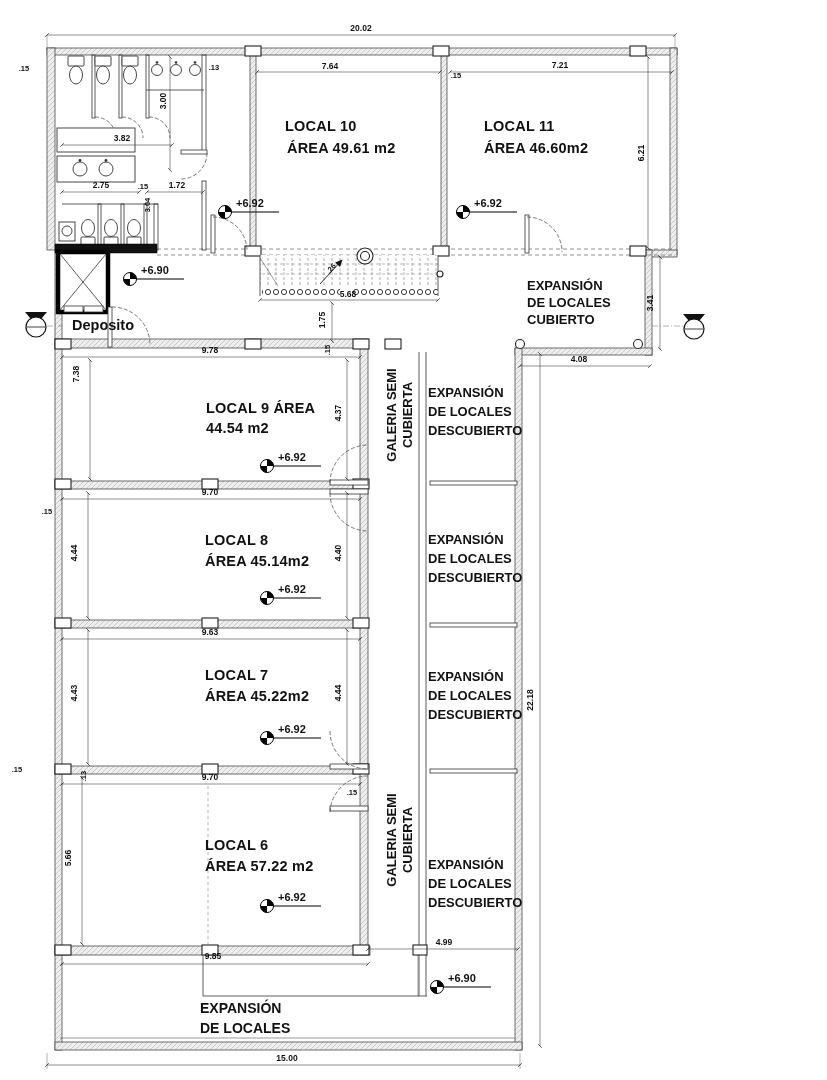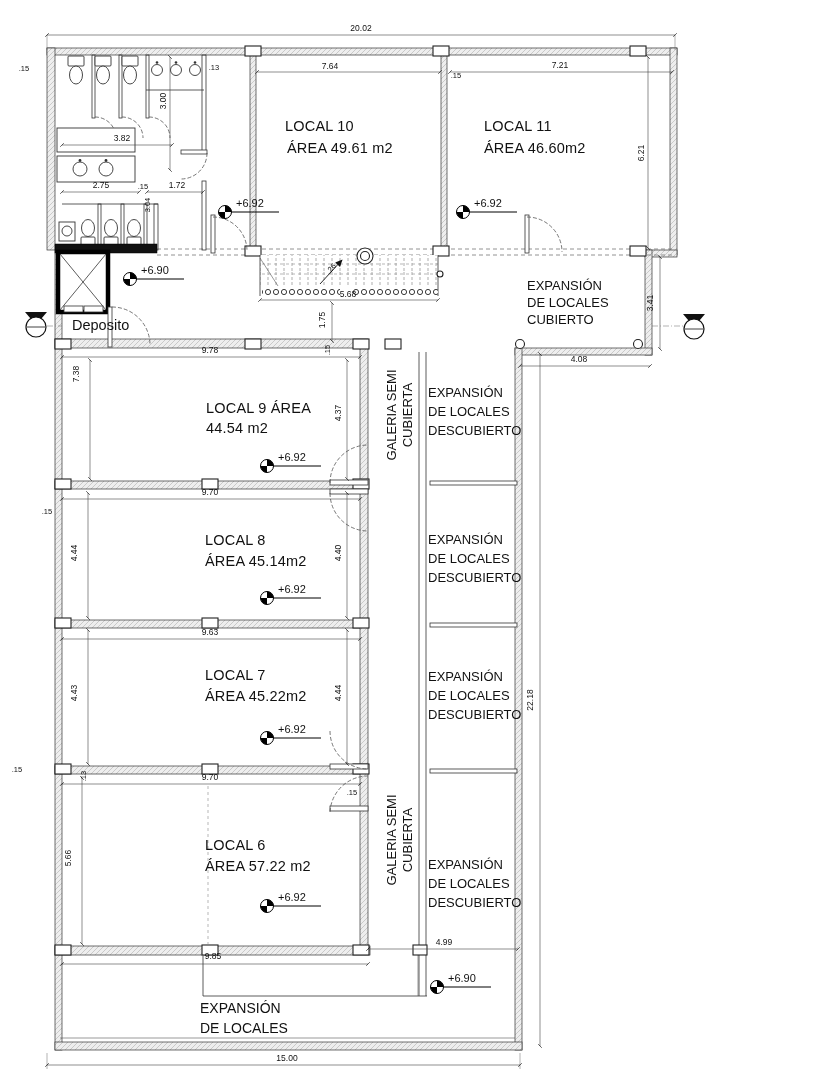--- a/index.html
+++ b/index.html
@@ -1,16 +1,16 @@
 <!DOCTYPE html>
 <html><head>
 <meta charset="utf-8">
 <style>
   html,body{margin:0;padding:0;background:#fff;}
-  #plan-wrap{width:827px;height:1080px;background:#fff;position:relative;font-family:"Liberation Sans",sans-serif;}
+  #plan-wrap{width:827px;height:1080px;background:#fff;position:relative;font-family:"Liberation Sans",sans-serif;font-weight:bold;}
   svg{display:block;}
   .wall{fill:url(#wh);stroke:#333;stroke-width:0.7;}
   .wallw{fill:#fff;stroke:#333;stroke-width:0.8;}
   .blackwall{fill:#111;stroke:#000;stroke-width:0.5;}
   .thin{stroke:#333;stroke-width:0.8;fill:none;}
   .thin2{stroke:#555;stroke-width:0.6;fill:none;}
   .dash{stroke:#777;stroke-width:0.8;fill:none;stroke-dasharray:4 3;}
   .dashlt{stroke:#999;stroke-width:0.7;fill:none;stroke-dasharray:3 3;}
   .door{stroke:#555;stroke-width:0.8;fill:none;stroke-dasharray:4 2;}
   .leaf{fill:#fff;stroke:#333;stroke-width:0.8;}

